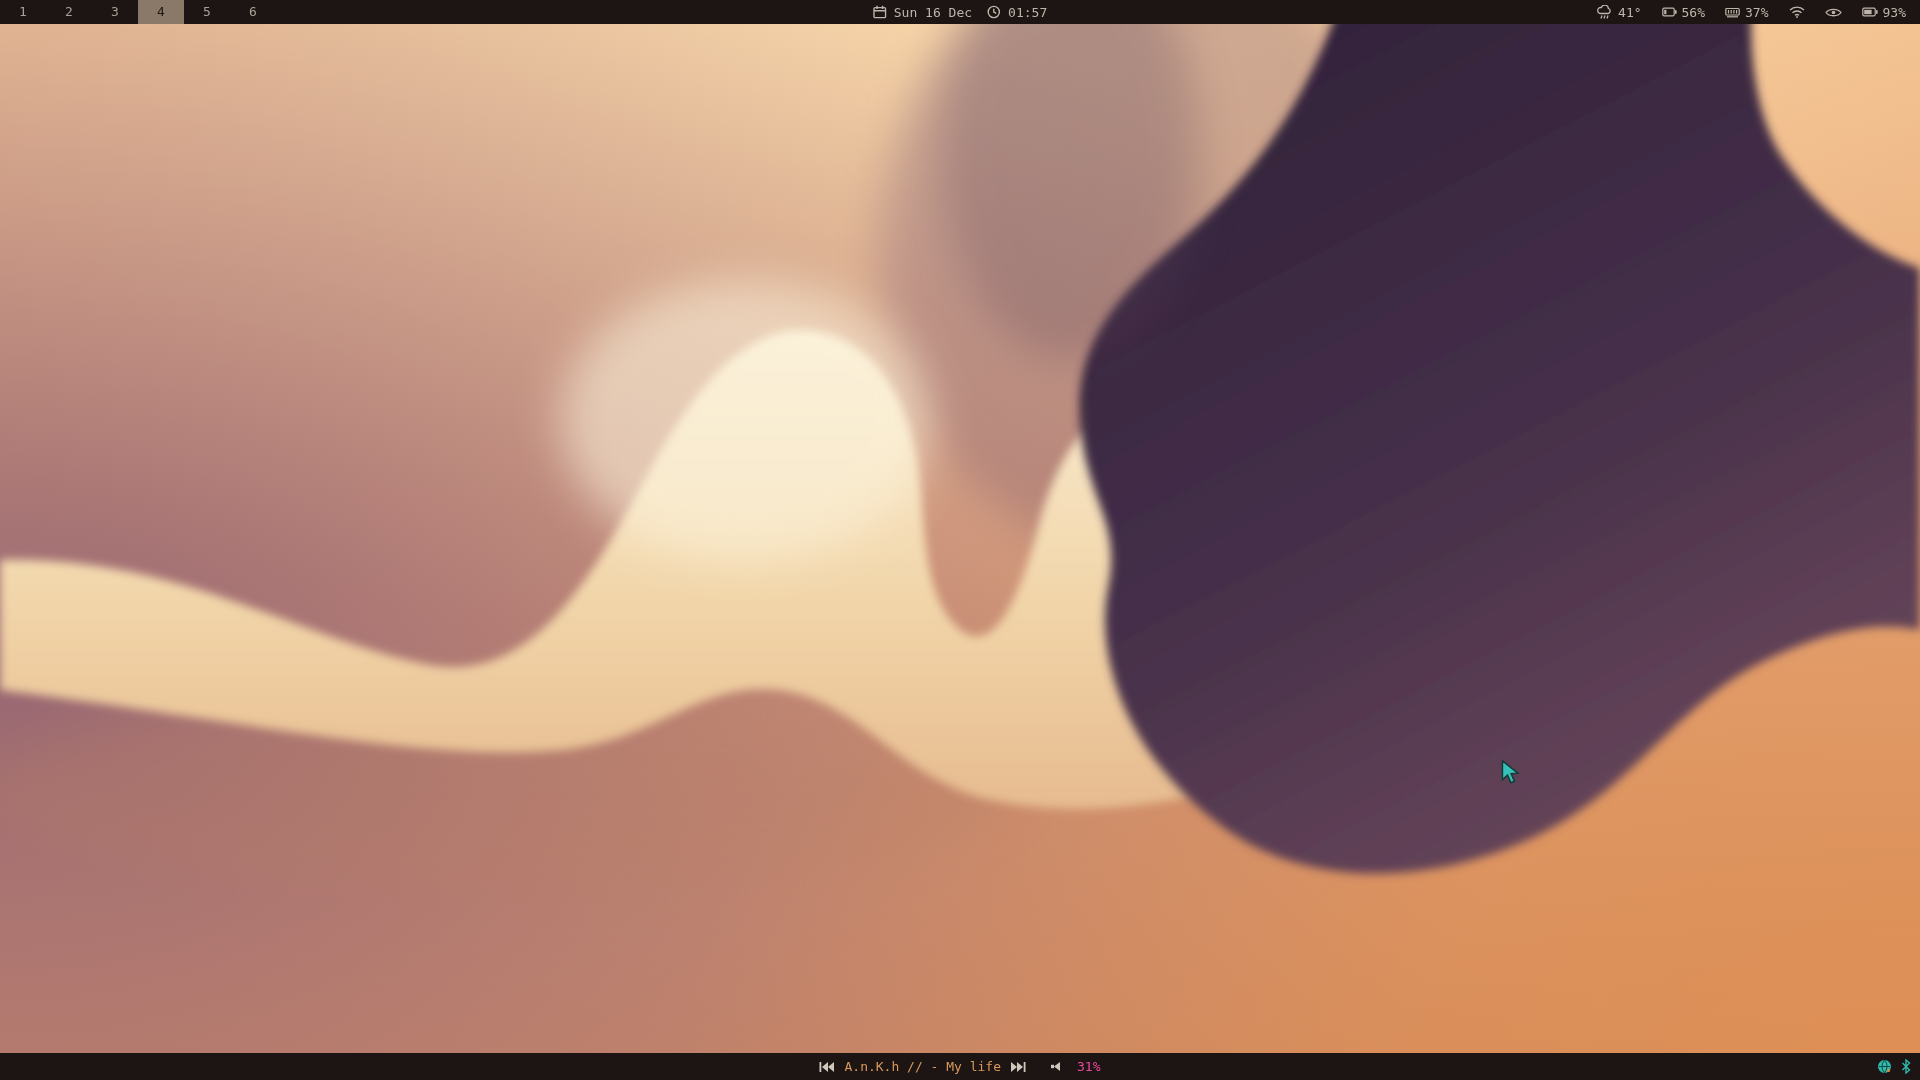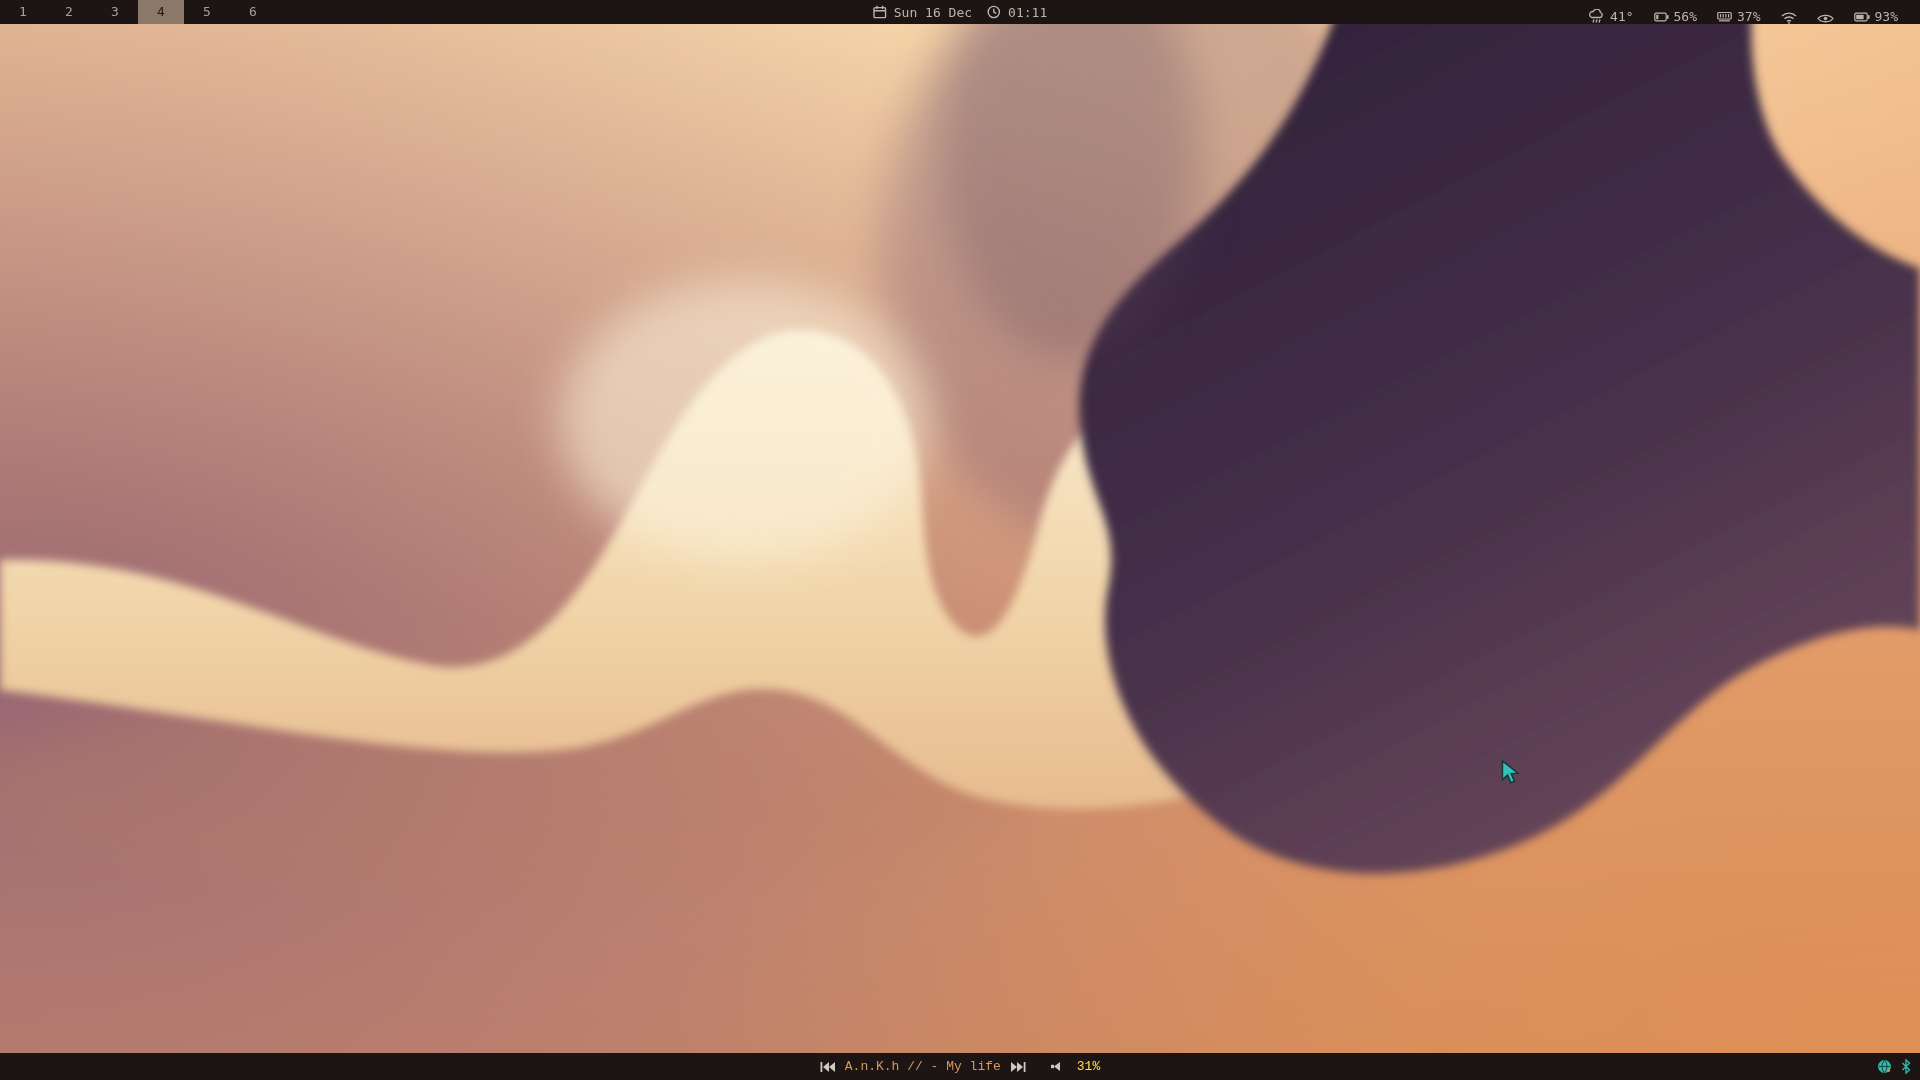--- a/index.html
+++ b/index.html
@@ -25,31 +25,31 @@
     user-select:none;
   }
   .ws.active{background:#8a7868;color:#211813;}
 
   .bar-center{
     position:absolute;left:50%;top:0;height:100%;
     transform:translateX(-50%);
     display:flex;align-items:center;gap:7px;white-space:nowrap;
   }
   .bar-right{
-    margin-left:auto;display:flex;align-items:flex-end;gap:20px;
-    padding-right:22px;height:100%;
+    margin-left:auto;display:flex;align-items:center;gap:20px;
+    padding-right:14px;height:100%;
   }
   .module{display:flex;align-items:center;gap:5px;}
   .icon{display:inline-flex;align-items:center;justify-content:center;}
   .icon svg{display:block;}
 
   
-  .player{display:flex;align-items:center;gap:10px;font-family:Liberation Mono, monospace;}
+  .player{display:flex;align-items:center;gap:10px;}
   .track-title{color:#d9995a;}
-  .vol-text{color:#fde047;margin-left:6px;}
+  .vol-text{color:#ec4899;margin-left:6px;}
   .ctl{color:#cfc8bc;}
   .tray{
     position:absolute;right:8px;top:0;height:100%;
     display:flex;align-items:center;gap:8px;
   }
 
   
   .cursor{position:absolute;left:1500px;top:760px;z-index:9;}
 </style>
 </head>
@@ -160,21 +160,21 @@
           <line x1="1.2" y1="5.8" x2="12.8" y2="5.8"></line>
         </svg>
       </span>
       <span>Sun 16 Dec</span>
       <span class="icon" style="margin-left:8px">
         <svg width="14" height="14" viewBox="0 0 14 14" fill="none" stroke="currentColor" stroke-width="1.4">
           <circle cx="7" cy="7" r="5.6"></circle>
           <path d="M7,3.8 L7,7 L9.4,8.4"></path>
         </svg>
       </span>
-      <span>01:11</span>
+      <span>01:57</span>
     </div>
 
     <div class="bar-right">
       <span class="module">
         <span class="icon">
           <svg width="16" height="15" viewBox="0 0 16 15" fill="none" stroke="currentColor" stroke-width="1.3">
             <path d="M4,8.5 a3,3 0 1 1 0.4-5.9 a3.6,3.6 0 0 1 7,0.9 a2.6,2.6 0 0 1 -0.3,5 Z"></path>
             <line x1="5" y1="10.5" x2="4" y2="13.5"></line>
             <line x1="8" y1="10.5" x2="7" y2="13.5"></line>
             <line x1="11" y1="10.5" x2="10" y2="13.5"></line>

